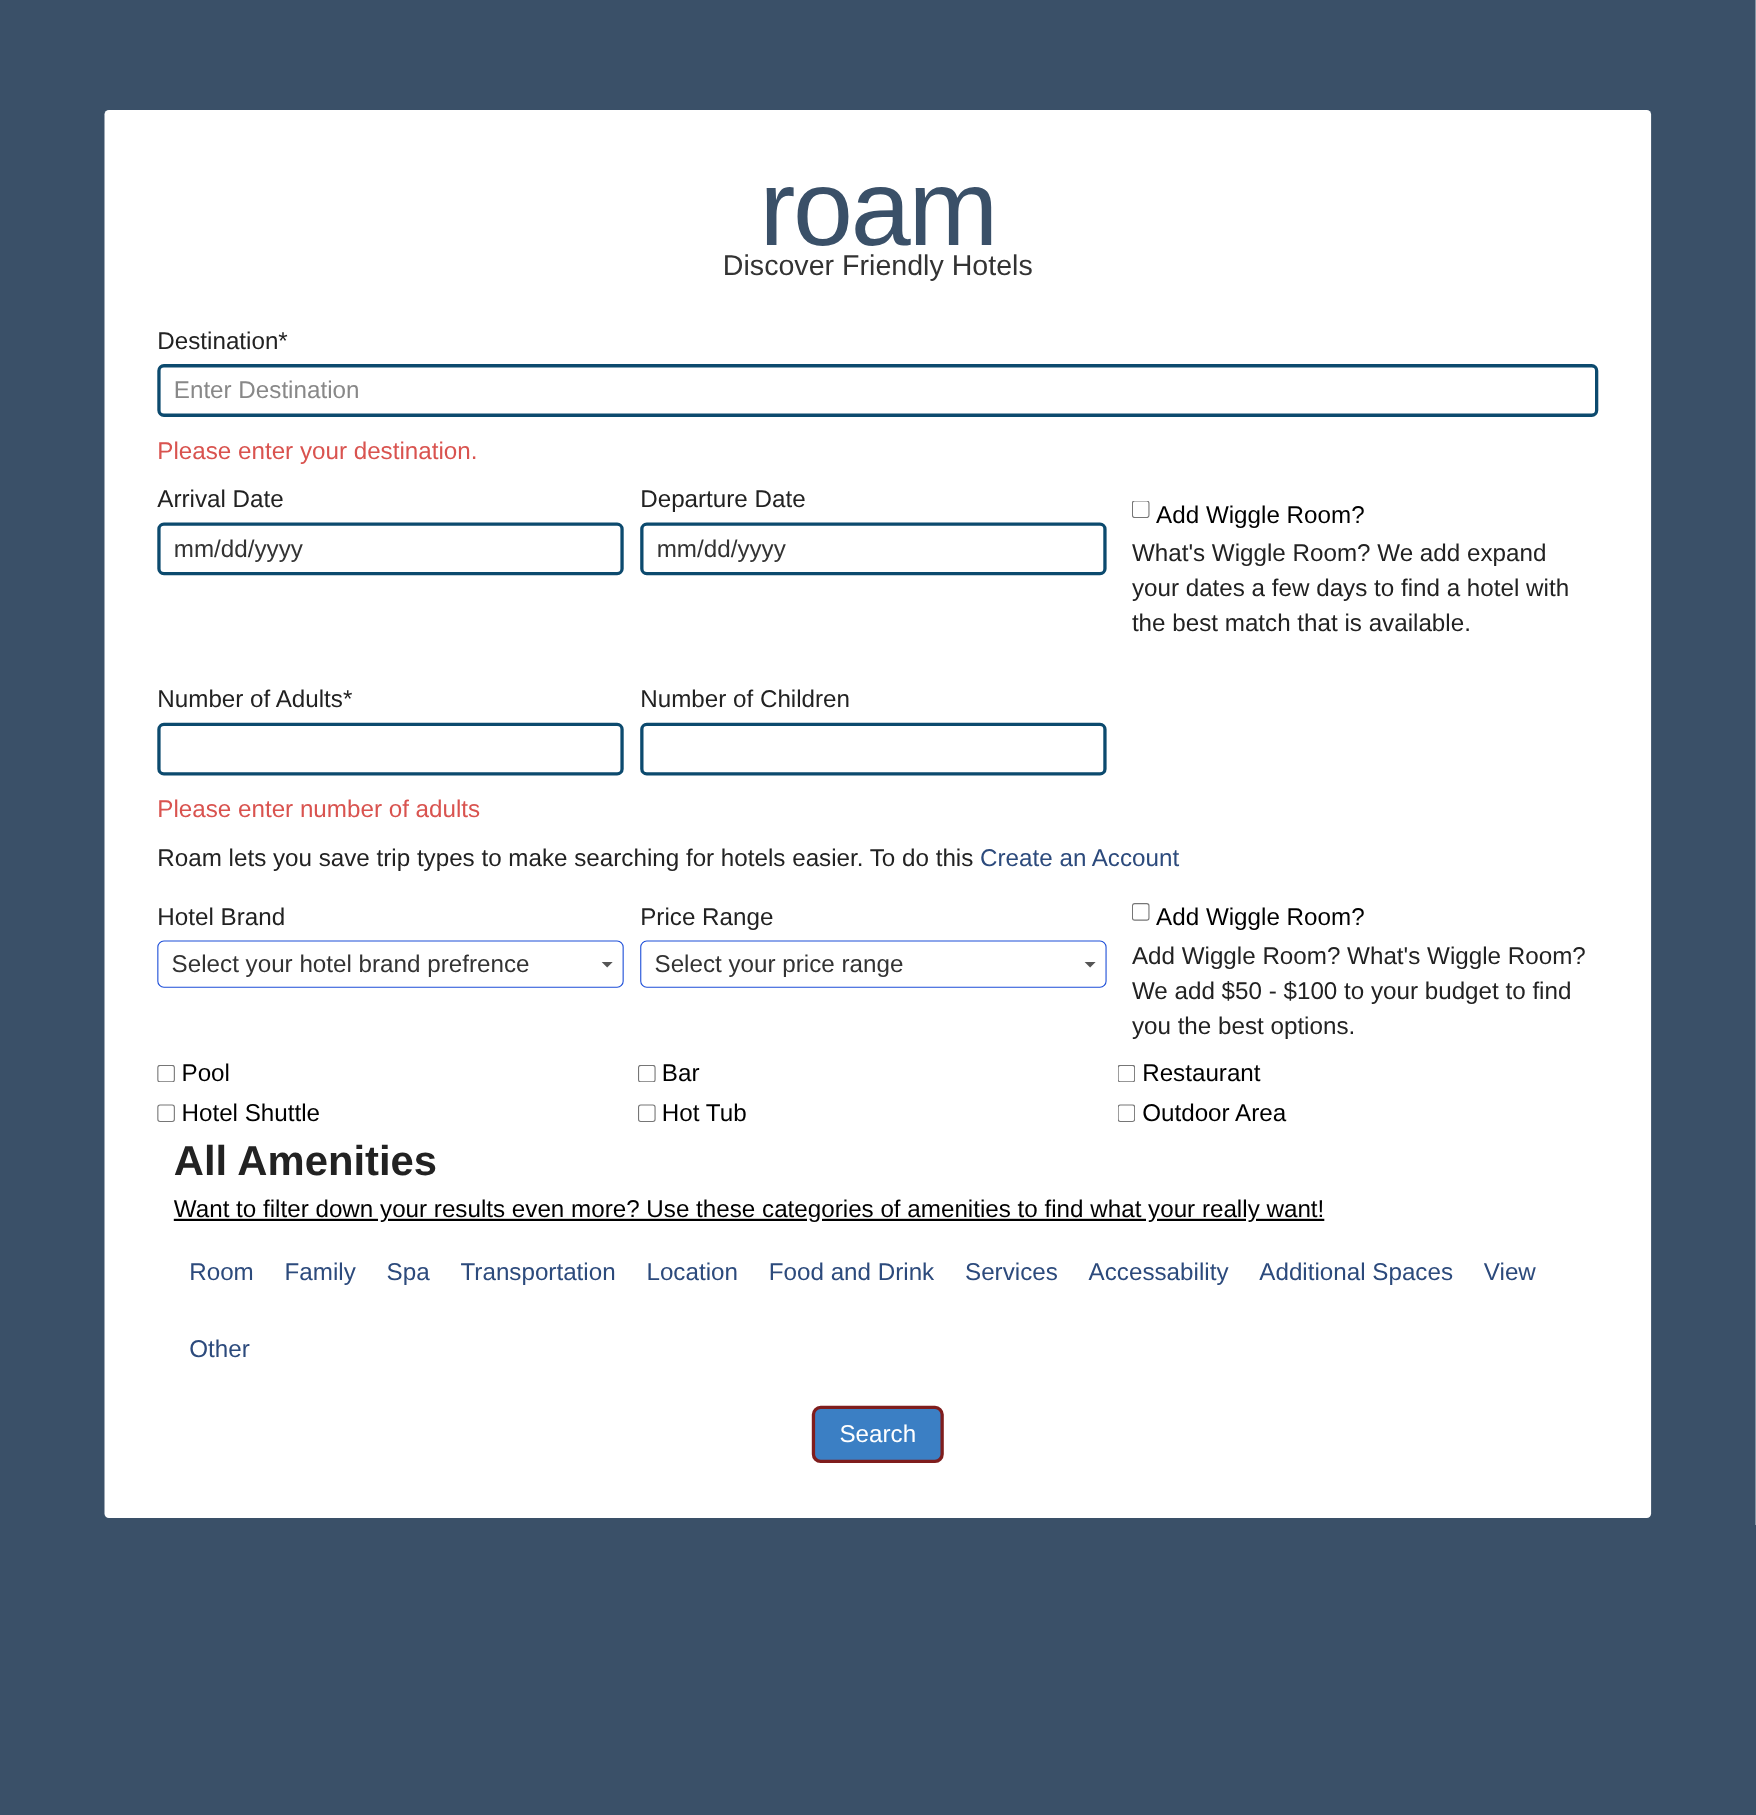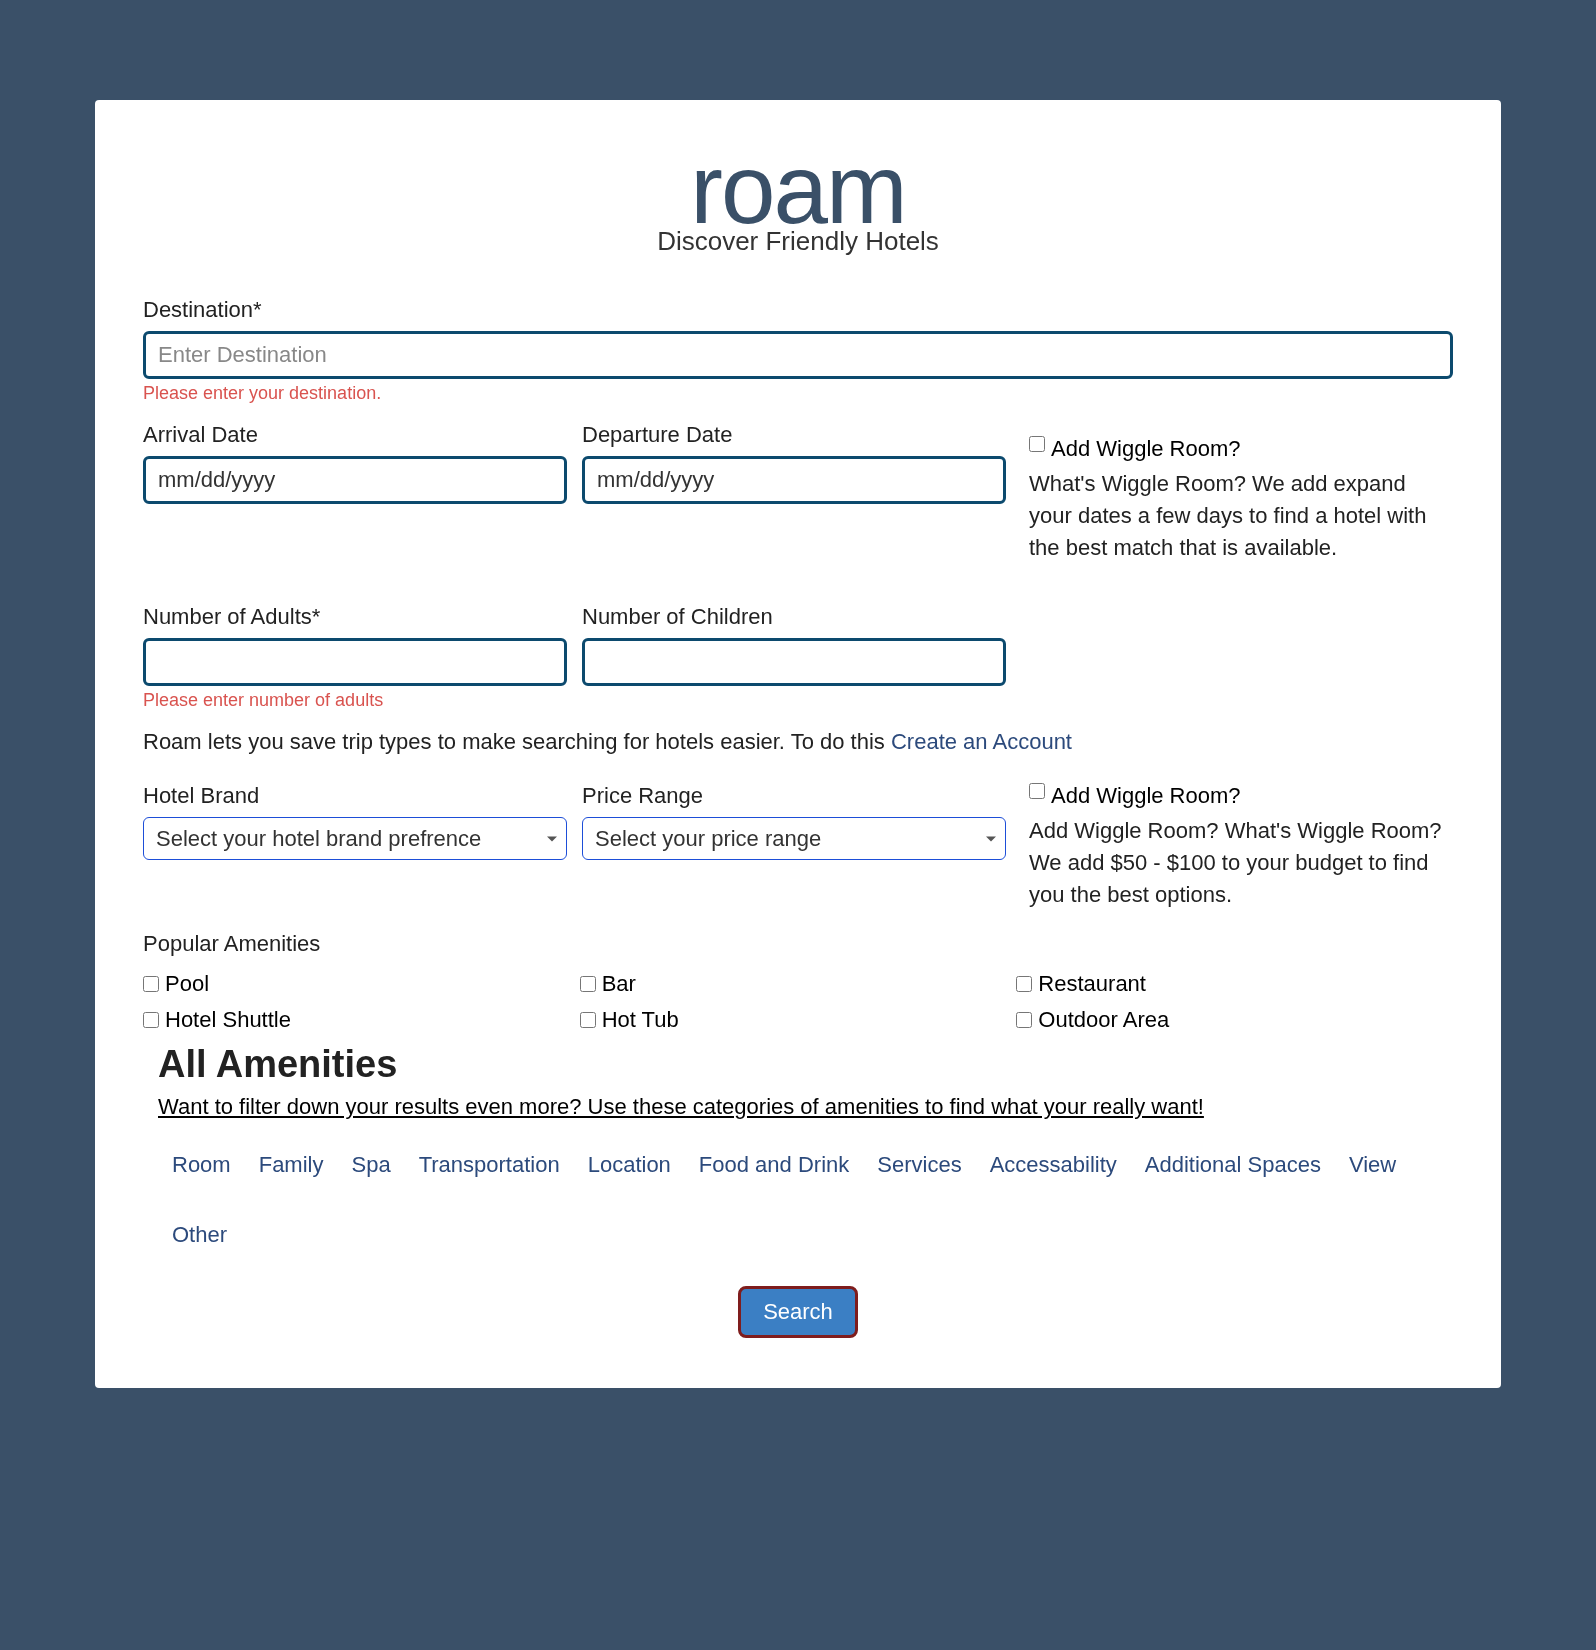--- a/index.html
+++ b/index.html
@@ -63,22 +63,22 @@
       color: #888;
     }
     .input-error {
       border: 1px solid #d9534f;
     }
     .input-valid {
       border: 1px solid #1d4ed8;
     }
     .error-text {
       color: #d9534f;
-      font-size: 18px;
-      margin-top: 4px;
+      font-size: 22px;
+      margin-top: 18px;
     }
     .checkbox-line {
       display: flex;
       align-items: flex-start;
       gap: 6px;
       font-size: 22px;
       margin-bottom: 6px;
       margin-top: 14px;
     }
     .checkbox-line input[type="checkbox"] {
@@ -281,21 +281,20 @@
     </div>
     <div class="col-side">
       <div class="checkbox-line" style="margin-top:0;">
         <input type="checkbox" style="">
         <span>Add Wiggle Room?</span>
       </div>
       <div class="side-text">Add Wiggle Room? What's Wiggle Room? We add $50 - $100 to your budget to find you the best options.</div>
     </div>
   </div>
 
-  <div class="amenities-heading">Popular Amenities</div>
   <div class="amenities-row">
     <div class="amenity-col">
       <input type="checkbox" style="">
       <span>Pool</span>
     </div>
     <div class="amenity-col">
       <input type="checkbox" style="">
       <span>Bar</span>
     </div>
     <div class="amenity-col">

